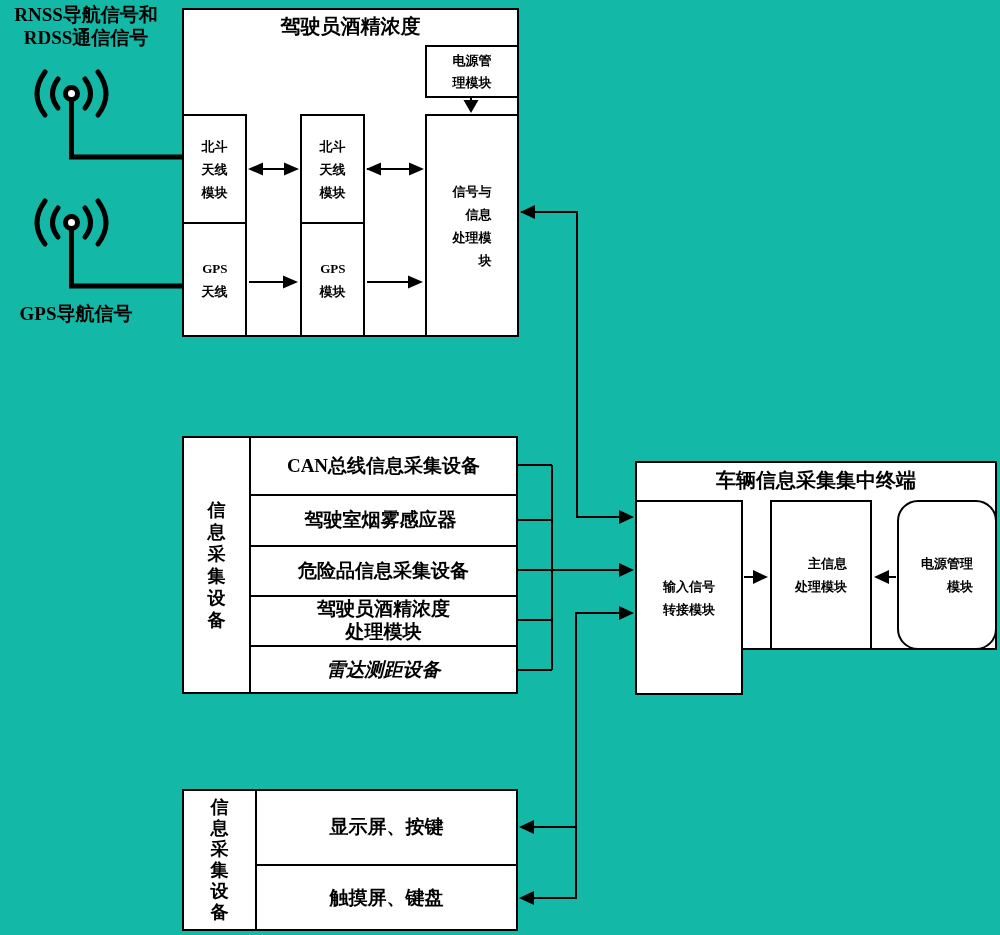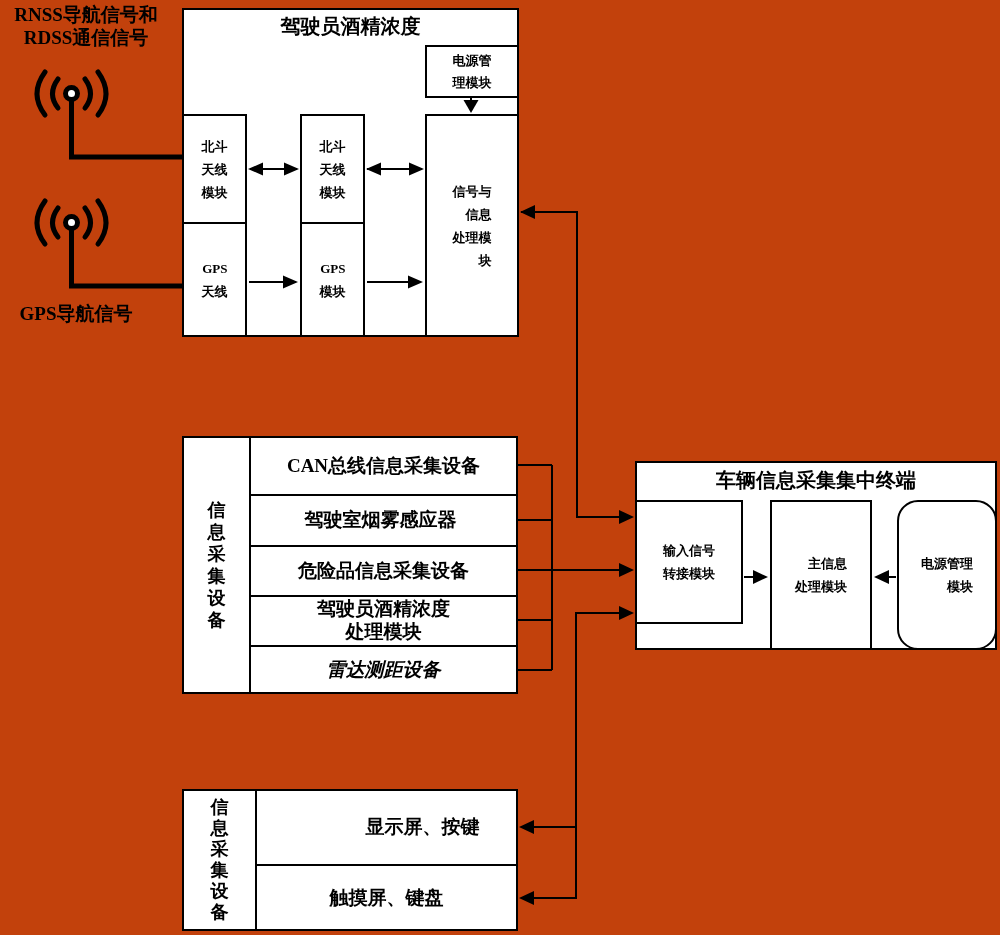--- a/index.html
+++ b/index.html
@@ -1,17 +1,17 @@
 <!DOCTYPE html>
 <html><head>
 <meta charset="utf-8">
 <style>
   html,body{margin:0;padding:0;background:#fff;}
   #canvas{
-    position:relative;width:1000px;height:935px;background:#c2410c;
+    position:relative;width:1000px;height:935px;background:#14b8a6;
     font-family:"Liberation Serif","DejaVu Serif",serif;
     font-weight:bold;color:#000;overflow:hidden;
   }
   .box{
     position:absolute;box-sizing:border-box;border:2px solid #000;background:#fff;
     display:flex;align-items:center;justify-content:center;text-align:right;
     white-space:pre-line;font-size:13px;line-height:23px;
   }
   .txt{
     position:absolute;display:flex;align-items:center;justify-content:center;
@@ -75,38 +75,38 @@
     <div class="txt" style="left:251px;top:436px;width:265px;height:58px;">CAN总线信息采集设备</div>
     <div class="txt" style="left:251px;top:494px;width:259px;height:51px;">驾驶室烟雾感应器</div>
     <div class="txt" style="left:251px;top:545px;width:265px;height:50px;">危险品信息采集设备</div>
     <div class="txt" style="left:251px;top:595px;width:265px;height:50px;">驾驶员酒精浓度
 处理模块</div>
     <div class="txt" style="left:251px;top:645px;width:265px;height:49px;font-style:italic;">雷达测距设备</div>
 
     <div class="box" style="left:635px;top:461px;width:362px;height:189px;align-items:flex-start;"></div>
     <div class="txt title" style="left:635px;top:464px;width:362px;height:32px;">车辆信息采集集中终端</div>
 
-    <div class="box" style="left:635px;top:500px;width:108px;height:124px;">输入信号
+    <div class="box" style="left:635px;top:500px;width:108px;height:195px;">输入信号
 转接模块</div>
     <div class="box" style="left:770px;top:500px;width:102px;height:150px;">主信息
 处理模块</div>
     <div class="box" style="left:897px;top:500px;width:100px;height:150px;border-radius:21px;">电源管理
 模块</div>
 
     <div class="box" style="left:182px;top:789px;width:336px;height:142px;"></div>
     <div class="vline" style="left:255px;top:789px;height:142px;"></div>
     <div class="txt side-label-sm" style="left:184px;top:789px;width:71px;height:142px;">信
 息
 采
 集
 设
 备</div>
     <div class="hline" style="left:255px;top:864px;width:263px;"></div>
 
-    <div class="txt" style="left:257px;top:789px;width:259px;height:75px;padding-left:36px;">显示屏、按键</div>
+    <div class="txt" style="left:257px;top:789px;width:259px;height:75px;">显示屏、按键</div>
     <div class="txt" style="left:257px;top:864px;width:259px;height:67px;">触摸屏、键盘</div>
   </div>
 
   <svg id="connectors" width="1000" height="935" viewBox="0 0 1000 935">
 
     <g stroke="#000" stroke-width="5" fill="none" stroke-linecap="round">
       <path d="M45,72 Q29,94 45,115"></path>
       <path d="M58,79 Q47,94 58,108"></path>
       <path d="M85,79 Q96,94 85,108"></path>
       <path d="M98,72 Q114,94 98,115"></path>

